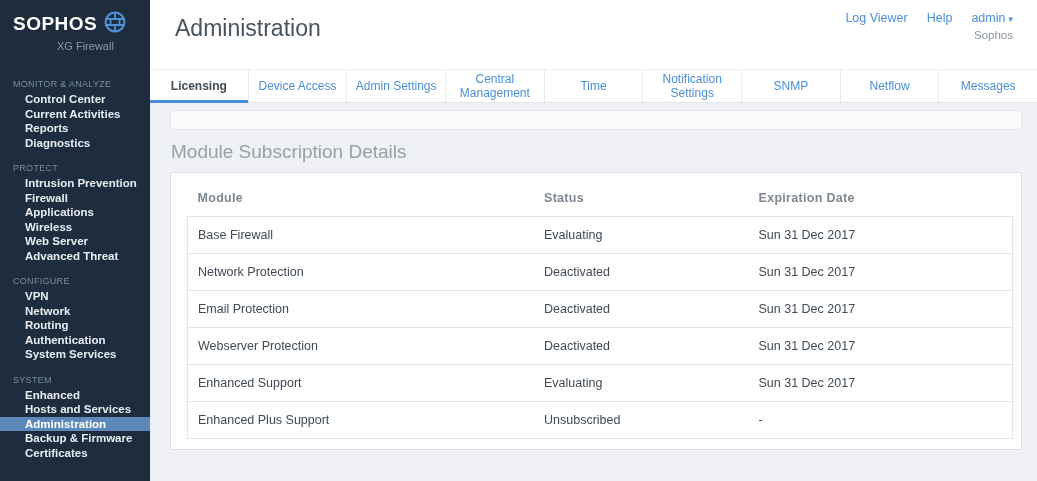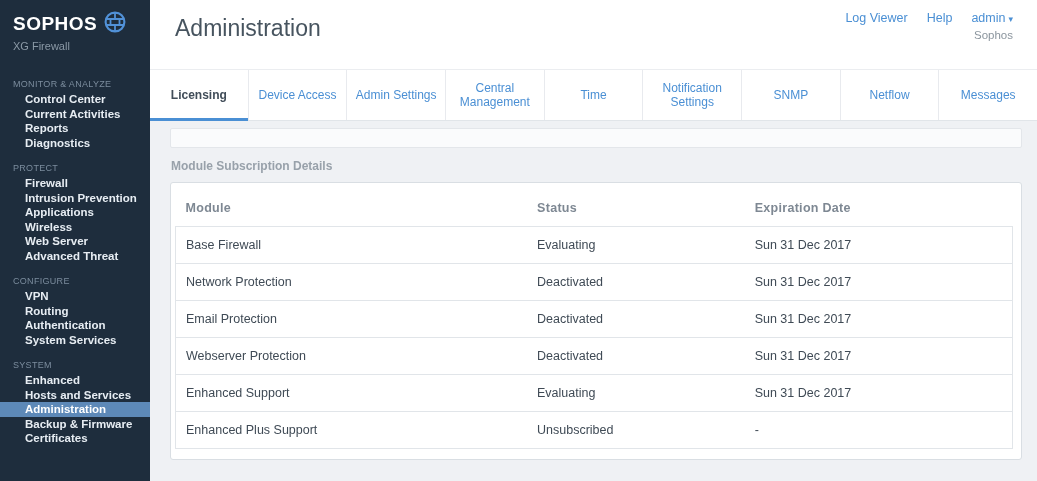--- a/index.html
+++ b/index.html
@@ -14,21 +14,21 @@
 
   
   .sidebar {
     position: absolute; left: 0; top: 0;
     width: 150px; height: 481px;
     background: #1e2d3d;
   }
   .logo-block { padding: 11px 0 0 13px; }
   .logo-row { display: flex; align-items: center; gap: 7px; }
   .logo-text { color: #ffffff; font-size: 19px; font-weight: bold; letter-spacing: 0.5px; }
-  .logo-sub { color: #8b99a6; font-size: 11px; margin-top: 3px; }
+  .logo-sub { color: #8b99a6; font-size: 11px; margin-top: 3px; margin-left: 44px; }
   .nav { margin-top: 14px; }
   .sec-label {
     color: #7b8c9d; font-size: 9px; letter-spacing: 0.3px;
     padding: 13px 12px 3px 13px; text-transform: uppercase;
   }
   .nav-item {
     font-size: 11.5px; font-weight: bold; color: #e7edf3;
     padding: 1px 4px 1px 25px; line-height: 12.5px;
     cursor: pointer; white-space: nowrap;
   }
@@ -39,45 +39,45 @@
 
   .page-header { background: #ffffff; height: 69px; position: relative; }
   .page-title { font-size: 23px; font-weight: 400; color: #47545f; padding: 15px 0 0 25px; }
   .top-links { position: absolute; top: 11px; right: 24px; text-align: right; }
   .links-row { display: flex; gap: 19px; align-items: center; justify-content: flex-end; }
   .top-link { color: #4a8fd4; font-size: 12.5px; cursor: pointer; text-decoration: none; }
   .caret { color: #4a8fd4; font-size: 9px; margin-left: 3px; }
   .org-label { color: #8b959e; font-size: 11.5px; margin-top: 4px; }
 
   .tabbar {
-    display: flex; background: #ffffff; height: 52px;
+    display: flex; background: #ffffff; height: 34px;
     border-top: 1px solid #ebedf0; border-bottom: 1px solid #e1e5e9;
   }
   .tab {
     flex: 1; display: flex; align-items: center; justify-content: center;
     font-size: 12px; color: #4a8fd4; cursor: pointer;
     border-right: 1px solid #e8eaee; position: relative; text-align: center;
   }
   .tab:last-child { border-right: none; }
   .tab.active { color: #414d59; font-weight: bold; }
   .tab.active::after {
     content: ""; position: absolute; left: 0; right: 0; bottom: -1px;
     height: 3px; background: #4a8fd4;
   }
 
   .content { padding: 7px 15px 0 20px; }
   .empty-strip {
     background: #fafbfc; border: 1px solid #e3e6ea; border-radius: 2px;
     height: 20px; margin-bottom: 6px;
   }
-  .section-title { color: #98a1aa; font-size: 12px; margin: 11px 2px 9px 1px; font-weight: 700; }
+  .section-title { color: #98a1aa; font-size: 19px; margin: 11px 2px 9px 1px; font-weight: 400; }
 
   .card {
     background: #ffffff; border: 1px solid #d9dee3; border-radius: 3px;
-    padding: 7px 8px 10px 4px;
+    padding: 7px 8px 10px 16px;
   }
   table.modules { width: 100%; border-collapse: collapse; font-size: 12.5px; }
   table.modules th {
     text-align: left; color: #7e8893; font-weight: bold;
     padding: 11px 10px; letter-spacing: 0.3px; font-size: 12.5px;
   }
   table.modules tbody tr { border: 1px solid #e1e5e9; }
   table.modules td { padding: 11px 10px; color: #3f4a55; }
   td.status-evaluating { color: #3f9c35; }
   td.status-deactivated { color: #e43030; }
@@ -102,28 +102,29 @@
     </div>
     <div class="logo-sub">XG Firewall</div>
   </div>
   <nav class="nav">
       <div class="sec-label">MONITOR &amp; ANALYZE</div>
       <div class="nav-item">Control Center</div>
       <div class="nav-item">Current Activities</div>
       <div class="nav-item">Reports</div>
       <div class="nav-item">Diagnostics</div>
       <div class="sec-label">PROTECT</div>
+      <div class="nav-item">Intrusion Prevention</div>
       <div class="nav-item">Firewall</div>
-      <div class="nav-item">Intrusion Prevention</div>
       <div class="nav-item">Applications</div>
       <div class="nav-item">Wireless</div>
       <div class="nav-item">Web Server</div>
       <div class="nav-item">Advanced Threat</div>
       <div class="sec-label">CONFIGURE</div>
       <div class="nav-item">VPN</div>
+      <div class="nav-item">Network</div>
       <div class="nav-item">Routing</div>
       <div class="nav-item">Authentication</div>
       <div class="nav-item">System Services</div>
       <div class="sec-label">SYSTEM</div>
       <div class="nav-item">Enhanced</div>
       <div class="nav-item">Hosts and Services</div>
       <div class="nav-item active">Administration</div>
       <div class="nav-item">Backup &amp; Firmware</div>
       <div class="nav-item">Certificates</div>
     </nav>

